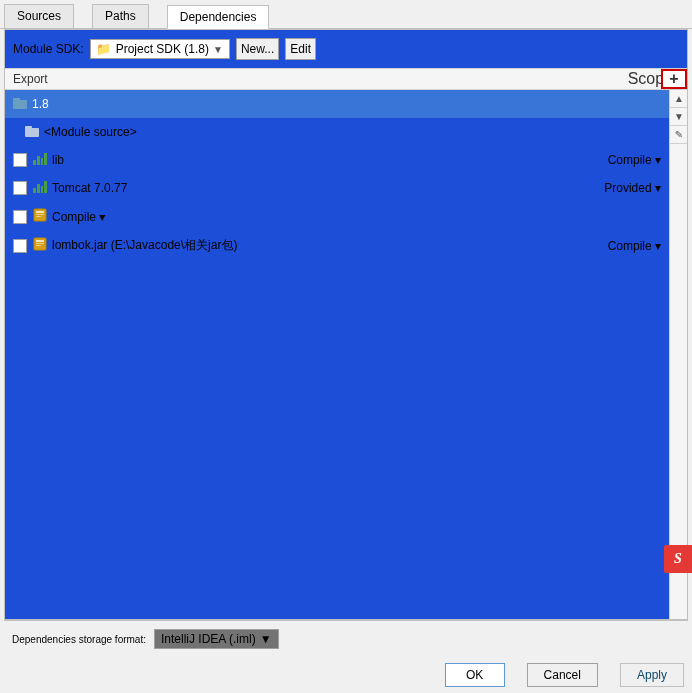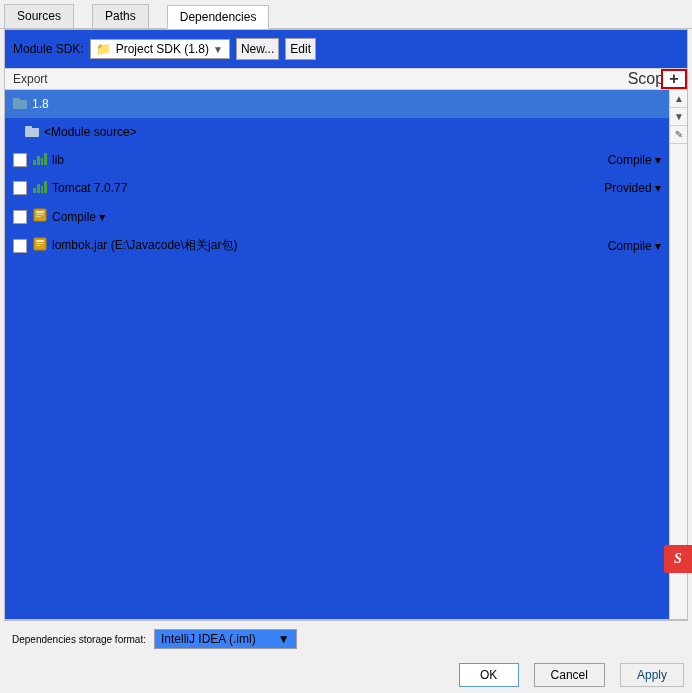--- a/index.html
+++ b/index.html
@@ -216,35 +216,35 @@
       display: flex;
       align-items: center;
       gap: 8px;
       border-top: 1px solid #c0c0c0;
       background: #f0f0f0;
       margin: 0 4px;
     }
     .format-label { font-size: 10px; }
     .format-dropdown {
       border: 1px solid #a0a0a0;
-      background: #3b82f6;
+      background: #737373;
       padding: 2px 6px;
       font-size: 12px;
       cursor: pointer;
       display: flex;
       align-items: center;
-      gap: 22px;
+      gap: 4px;
     }
 
     
     .dialog-buttons {
       display: flex;
       justify-content: flex-end;
       padding: 6px 8px;
-      gap: 15px;
+      gap: 22px;
       background: #f0f0f0;
     }
     .dialog-btn {
       border: 1px solid #a0a0a0;
       background: #f0f0f0;
       padding: 4px 16px;
       cursor: pointer;
       font-size: 12px;
       min-width: 60px;
     }

